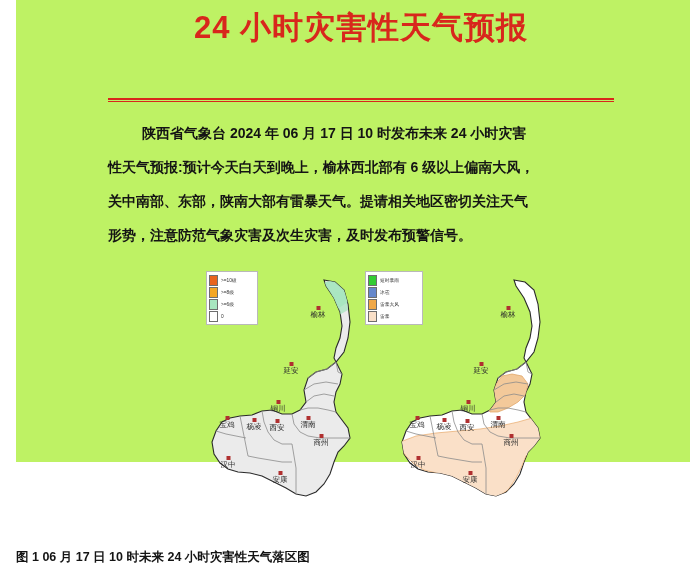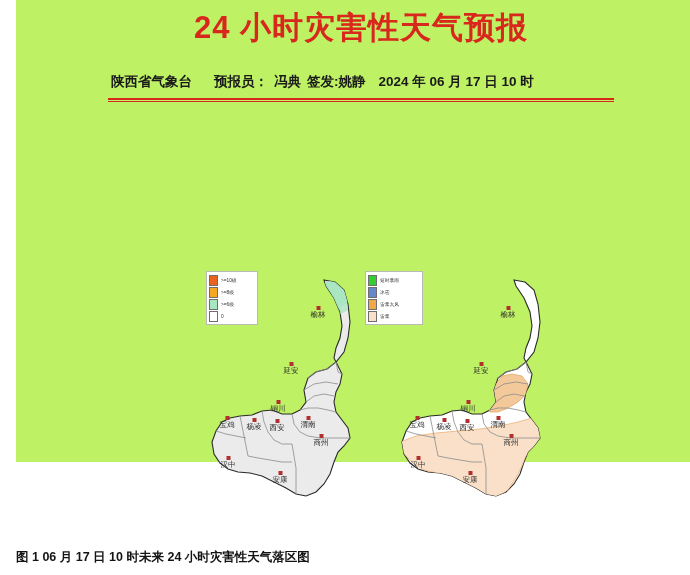--- a/index.html
+++ b/index.html
@@ -149,26 +149,29 @@
     line-height: 18px;
   }
 </style>
 </head>
 <body>
 
 <div id="page">
 
   <div class="doc-title">24 小时灾害性天气预报</div>
 
-  <div class="byline">
-    <span class="seg">陕西省气象台</span><span class="gap-lg"></span><span class="seg">预报员：</span><span class="gap-sm"></span><span class="seg">冯典</span><span class="gap-sm"></span><span class="seg">签发:</span><span class="seg">姚静</span><span class="gap-md"></span><span class="seg">2024 年 06 月 17 日 10 时</span>
+
+  <div class="rule"></div>
+
+  <div class="body-block">
+    <div class="body-line indent">陕西省气象台 2024 年 06 月 17 日 10 时发布未来 24 小时灾害</div>
+    <div class="body-line">性天气预报:预计今天白天到晚上，榆林西北部有 6 级以上偏南大风，</div>
+    <div class="body-line">关中南部、东部，陕南大部有雷暴天气。提请相关地区密切关注天气</div>
+    <div class="body-line">形势，注意防范气象灾害及次生灾害，及时发布预警信号。</div>
   </div>
-
-  <div class="rule"></div>
-
 
   <div class="figure">
 
     <div class="map-panel left">
       <svg class="map-svg" width="212" height="282" viewBox="0 0 212 282">
         <defs>
           <clipPath id="clipL">
             <path d="M128,14 L139,16 L148,24 L152,38 L154,56 L152,72 L148,86 L140,96 L131,103
                      L120,106 L112,112 L108,124 L110,136 L104,144 L96,148 L86,148 L76,144
                      L66,145 L56,149 L44,150 L34,152 L26,156 L20,165 L16,176 L18,188

